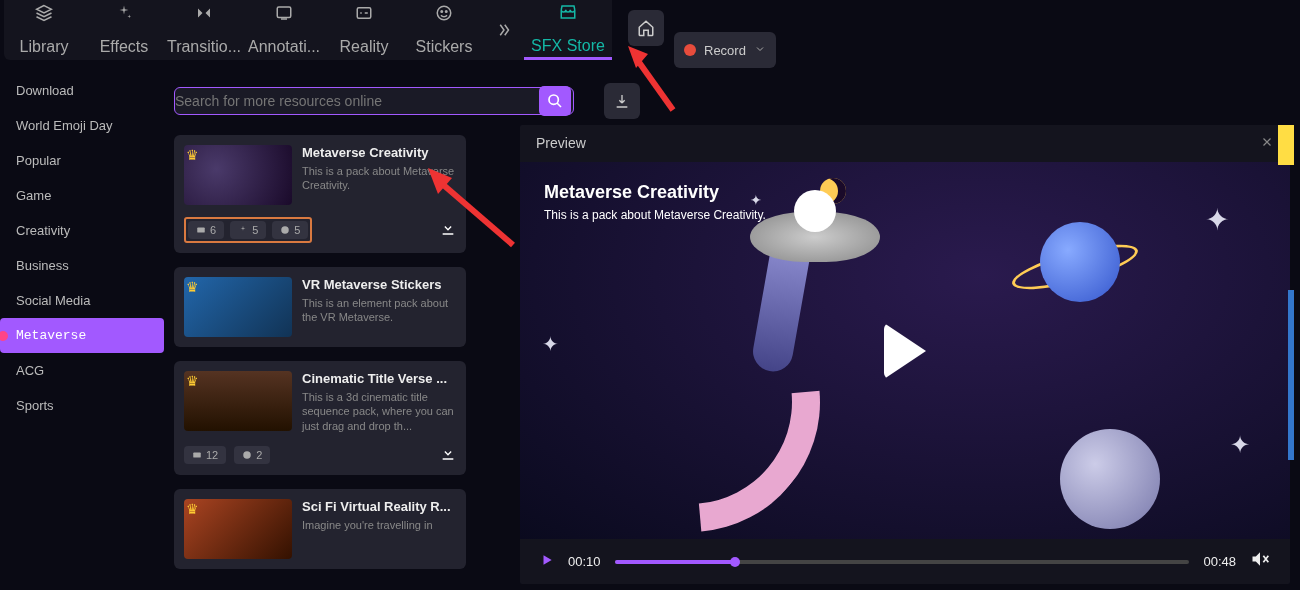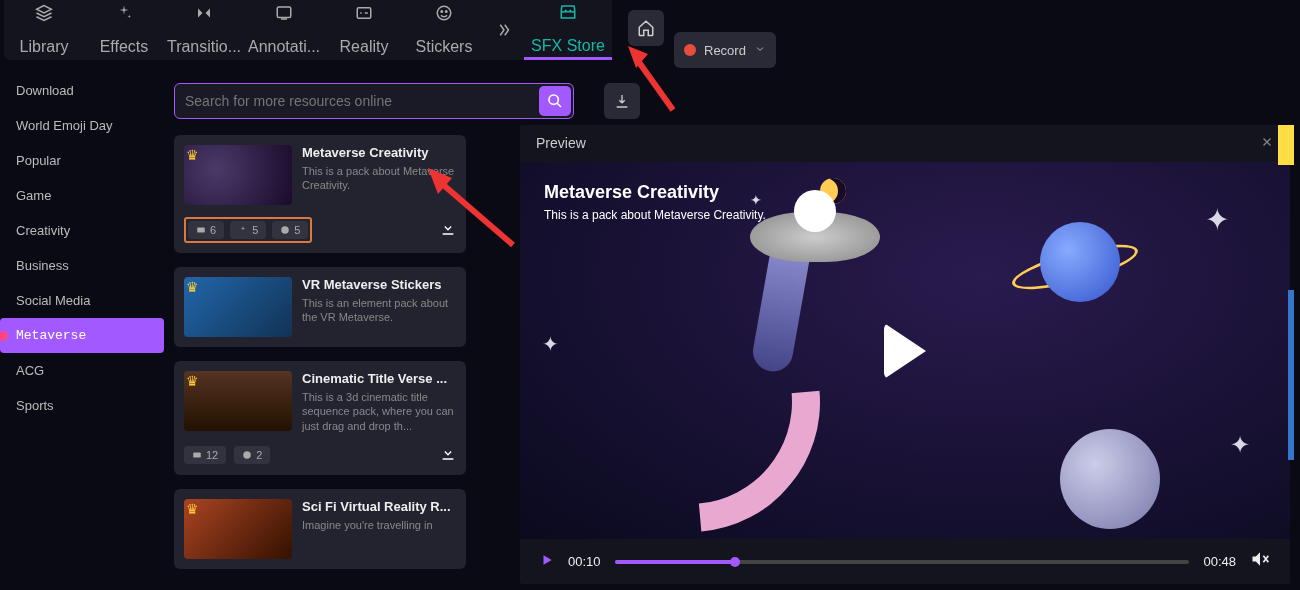--- a/index.html
+++ b/index.html
@@ -21,21 +21,21 @@
 
 
 .main { display: flex; height: 525px; }
 .sidebar { width: 164px; padding-top: 8px; }
 .sb-item { padding: 10px 16px; font-size: 13px; color: #bbb; cursor: pointer; }
 .sb-item.active { background: #a259ff; color: #fff; border-radius: 4px; position: relative; font-family: Liberation Mono, monospace; }
 .sb-item.active::before { content: ""; position: absolute; left: -2px; top: 50%; width: 10px; height: 10px; background: #ff4488; border-radius: 50%; transform: translateY(-50%); }
 
 .content { flex: 1; padding: 0 10px; position: relative; }
 .search-row { display: flex; gap: 10px; margin: 18px 0 16px; align-items: center; }
-.search-box { flex: 1; max-width: 400px; display: flex; background: #1a1a26; border: 1px solid #a259ff; border-radius: 6px; height: 36px; align-items: center; padding-left: 10px; }
+.search-box { flex: 1; max-width: 400px; display: flex; background: #1a1a26; border: 1px solid #a259ff; border-radius: 6px; height: 28px; align-items: center; }
 .search-box input { flex: 1; background: none; border: none; outline: none; color: #ccc; font-size: 14px; }
 .search-btn { width: 32px; height: 30px; background: #a259ff; border-radius: 5px; display: flex; align-items: center; justify-content: center; margin: 2px; }
 .dl-round { width: 36px; height: 36px; background: #2a2a36; border-radius: 6px; display: flex; align-items: center; justify-content: center; margin-left: 20px; }
 
 .pack-card { background: #23232f; border-radius: 6px; padding: 10px; margin-bottom: 14px; width: 292px; position: relative; }
 .card-top { display: flex; gap: 10px; }
 .thumb { width: 108px; height: 60px; background: #2c1a3e; border-radius: 4px; position: relative; overflow: hidden; }
 .crown { position: absolute; top: 2px; left: 2px; color: #ffcc33; font-size: 14px; z-index: 2; }
 .thumb-space { background: radial-gradient(circle at 30% 40%, #4a3a6a, #1a0a2a); }
 .thumb-vr { background: linear-gradient(135deg, #2266aa, #113355); }

